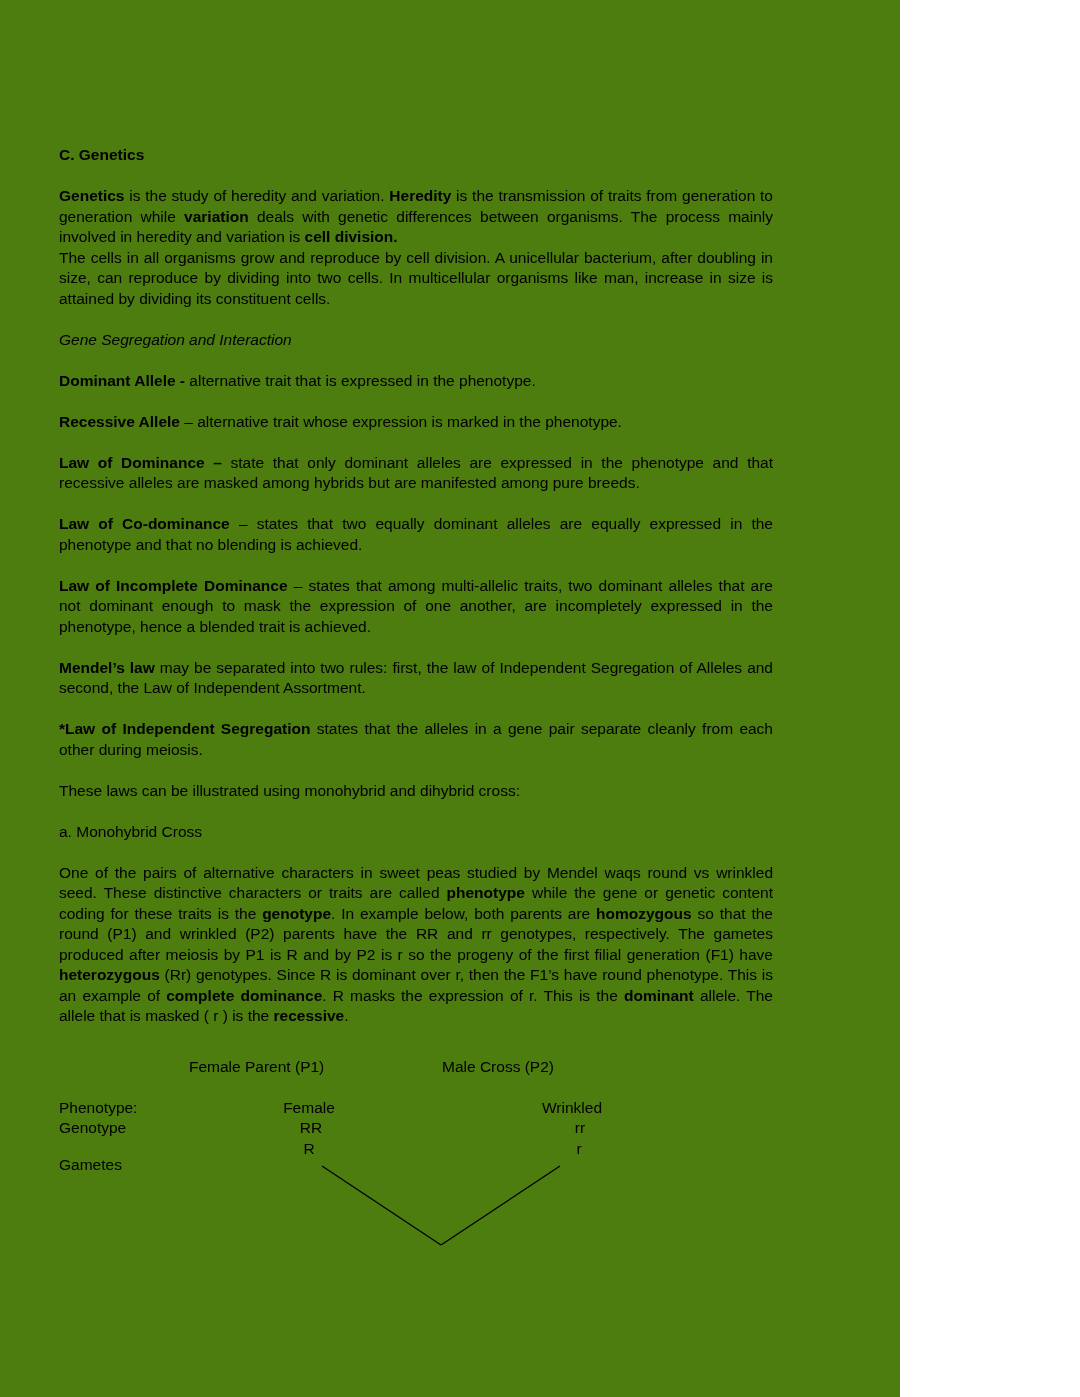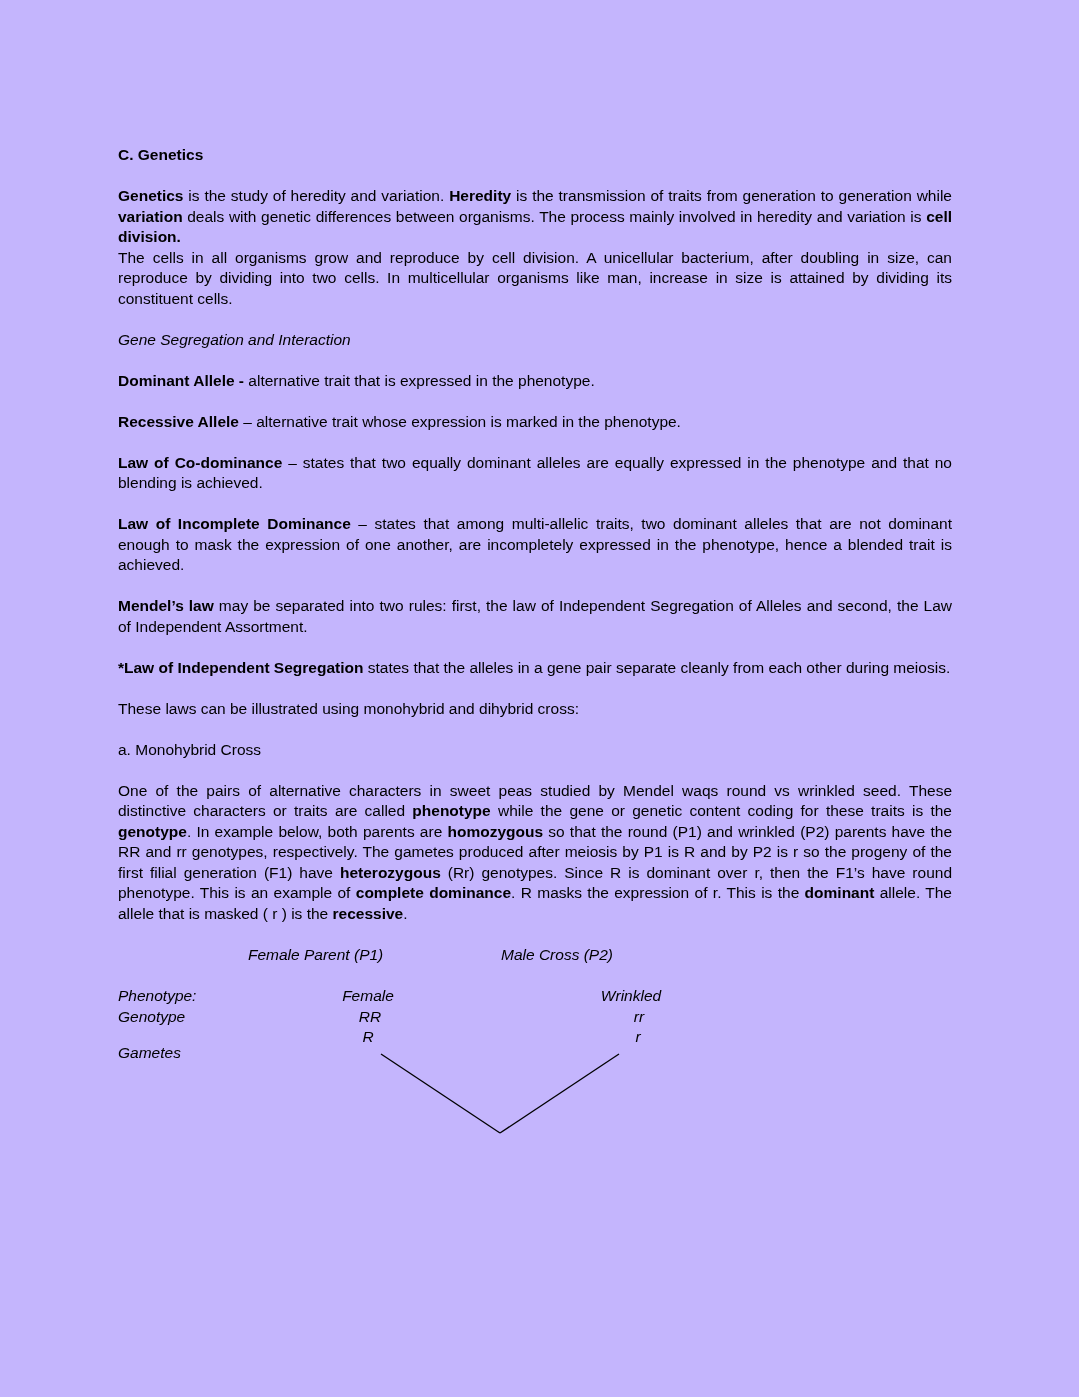--- a/index.html
+++ b/index.html
@@ -8,40 +8,39 @@
     width: 1080px;
     height: 1397px;
     font-family: "Liberation Sans", sans-serif;
     font-size: 15.5px;
     line-height: 20.5px;
     color: #000000;
     overflow: hidden;
   }
   .page {
     position: relative;
-    width: 1079px;
+    width: 900px;
     height: 1397px;
-    padding: 145px 127px 0 118px;
-    background: #c4b5fd;
+    padding: 145px 127px 0 59px;
+    background: #4d7c0f;
   }
   .heading { font-weight: bold; }
   .para { margin-top: 20.5px; text-align: justify; }
   .para.left { text-align: left; }
   .para.no-gap { margin-top: 0; }
   .para.big-gap { }
   .italic { font-style: italic; }
   strong { font-weight: bold; }
 
   .cross {
     position: relative;
-    margin-top: 21px;
+    margin-top: 30px;
     width: 826px;
     height: 205px;
     text-align: left;
-    font-style: italic;
   }
   .cc {
     position: absolute;
     white-space: nowrap;
   }
   .cc.center { transform: translateX(-50%); }
   .cross-lines {
     position: absolute;
     left: 0; top: 0;
     pointer-events: none;
@@ -57,20 +56,21 @@
   <p class="para"><strong>Genetics</strong><span> is the study of heredity and variation. </span><strong>Heredity</strong><span> is the transmission of traits from generation to generation while </span><strong>variation</strong><span> deals with genetic differences between organisms. The process mainly involved in heredity and variation is </span><strong>cell division.</strong></p>
 
   <p class="para no-gap">The cells in all organisms grow and reproduce by cell division. A unicellular bacterium, after doubling in size, can reproduce by dividing into two cells. In multicellular organisms like man, increase in size is attained by dividing its constituent cells.</p>
 
   <p class="para left italic">Gene Segregation and Interaction</p>
 
   <p class="para"><strong>Dominant Allele -</strong><span>  alternative trait that is expressed in the phenotype.</span></p>
 
   <p class="para"><strong>Recessive Allele</strong><span> – alternative trait whose expression is marked in the phenotype.</span></p>
 
+  <p class="para"><strong>Law of Dominance –</strong><span> state that only dominant alleles are expressed in the phenotype and that recessive alleles are masked among hybrids but are manifested among pure breeds.</span></p>
 
   <p class="para"><strong>Law of Co-dominance</strong><span> – states that two equally dominant alleles are equally expressed in the phenotype and that no blending is achieved.</span></p>
 
   <p class="para"><strong>Law of Incomplete Dominance</strong><span> – states that among multi-allelic traits, two dominant alleles that are not dominant enough to mask the expression of one another, are incompletely expressed in the phenotype, hence a blended trait is achieved.</span></p>
 
   <p class="para big-gap"><strong>Mendel’s law</strong><span> may be separated into two rules: first, the law of Independent Segregation of Alleles and second, the Law of Independent Assortment.</span></p>
 
   <p class="para"><strong>*Law of Independent Segregation</strong><span> states that the alleles in a gene pair separate cleanly from each other during meiosis.</span></p>
 
 

